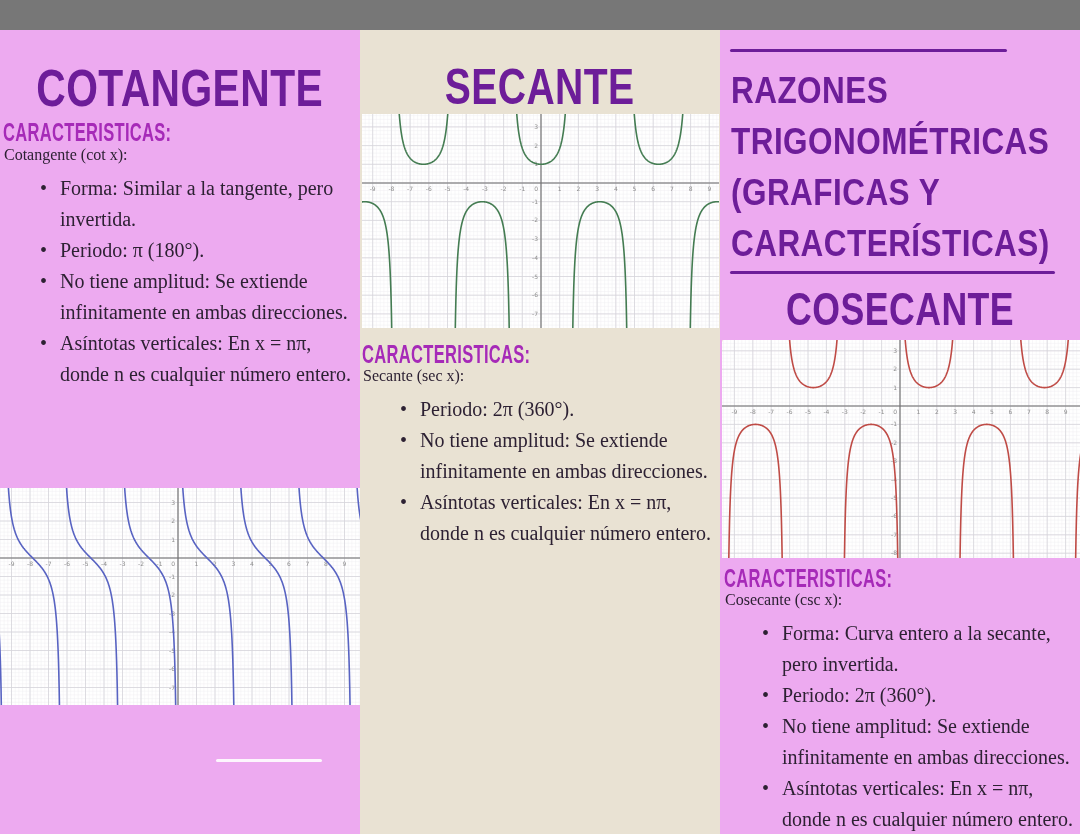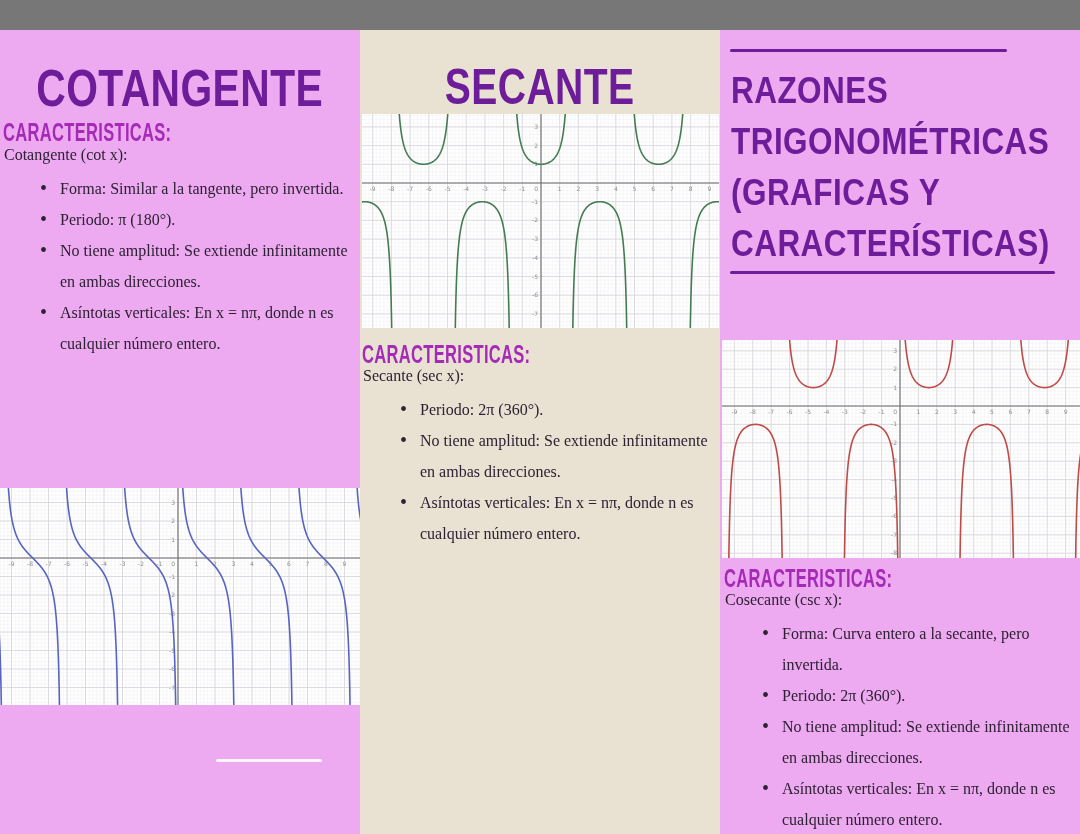--- a/index.html
+++ b/index.html
@@ -15,21 +15,21 @@
            display:inline-block;transform:scale(0.85,1.08);letter-spacing:0.5px;}
   .title-wrap{position:absolute;width:100%;text-align:center;}
   .title-wrap .display{transform-origin:center top;}
 
   .heading{position:absolute;font-family:"Liberation Sans",sans-serif;font-weight:800;
            color:#a62ab8;font-size:25px;white-space:nowrap;
            transform:scale(0.66,1);transform-origin:left top;letter-spacing:0.5px;}
   .intro{position:absolute;font-size:16px;color:#2d2133;}
   ul.bullets{position:absolute;list-style:none;margin:0;padding:0;}
   ul.bullets li{position:relative;padding-left:26px;max-width:302px;
-                font-size:16px;line-height:31px;color:#2d2133;}
+                font-size:20px;line-height:31px;color:#2d2133;}
   ul.bullets li::before{content:"\2022";position:absolute;left:6px;font-size:20px;}
 
   .plot{position:absolute;display:block;background:#fff;}
   .rule{position:absolute;height:3px;background:#6d1d99;border-radius:2px;}
   .footer-line{position:absolute;height:3px;background:#fdf6fd;border-radius:2px;}
   .rz-title{position:absolute;left:11px;top:34px;width:330px;}
   .rz-title span{display:block;font-family:"Liberation Sans",sans-serif;font-weight:800;
                  color:#6d1d99;font-size:35px;line-height:51px;
                  transform:scale(0.9,1.08);transform-origin:left center;letter-spacing:0.5px;}
 </style>
@@ -140,20 +140,23 @@
 
   <div class="col pink" id="col3">
     <div class="rule" style="left:10px;top:19px;width:277px;"></div>
     <div class="rz-title">
       <span>RAZONES</span>
       <span>TRIGONOMÉTRICAS</span>
       <span>(GRAFICAS Y</span>
       <span>CARACTERÍSTICAS)</span>
     </div>
     <div class="rule" style="left:10px;top:241px;width:325px;"></div>
+    <div class="title-wrap" style="top:254px;">
+      <span class="display" style="font-size:42px;">COSECANTE</span>
+    </div>
     <svg class="plot" style="left:2px;top:310px;" viewBox="0 0 358 218" width="358" height="218">
         <rect x="0" y="0" width="358" height="218" fill="#ffffff"></rect>
         <path d="M1.4 0V218M5.0 0V218M8.7 0V218M12.4 0V218M16.1 0V218M19.8 0V218M23.4 0V218M27.1 0V218M30.8 0V218M34.5 0V218M38.2 0V218M41.8 0V218M45.5 0V218M49.2 0V218M52.9 0V218M56.6 0V218M60.2 0V218M63.9 0V218M67.6 0V218M71.3 0V218M75.0 0V218M78.6 0V218M82.3 0V218M86.0 0V218M89.7 0V218M93.4 0V218M97.0 0V218M100.7 0V218M104.4 0V218M108.1 0V218M111.8 0V218M115.4 0V218M119.1 0V218M122.8 0V218M126.5 0V218M130.2 0V218M133.8 0V218M137.5 0V218M141.2 0V218M144.9 0V218M148.6 0V218M152.2 0V218M155.9 0V218M159.6 0V218M163.3 0V218M167.0 0V218M170.6 0V218M174.3 0V218M178.0 0V218M181.7 0V218M185.4 0V218M189.0 0V218M192.7 0V218M196.4 0V218M200.1 0V218M203.8 0V218M207.4 0V218M211.1 0V218M214.8 0V218M218.5 0V218M222.2 0V218M225.8 0V218M229.5 0V218M233.2 0V218M236.9 0V218M240.6 0V218M244.2 0V218M247.9 0V218M251.6 0V218M255.3 0V218M259.0 0V218M262.6 0V218M266.3 0V218M270.0 0V218M273.7 0V218M277.4 0V218M281.0 0V218M284.7 0V218M288.4 0V218M292.1 0V218M295.8 0V218M299.4 0V218M303.1 0V218M306.8 0V218M310.5 0V218M314.2 0V218M317.8 0V218M321.5 0V218M325.2 0V218M328.9 0V218M332.6 0V218M336.2 0V218M339.9 0V218M343.6 0V218M347.3 0V218M351.0 0V218M354.6 0V218M0 216.9H358M0 213.2H358M0 209.5H358M0 205.8H358M0 202.2H358M0 198.5H358M0 194.8H358M0 191.1H358M0 187.4H358M0 183.8H358M0 180.1H358M0 176.4H358M0 172.7H358M0 169.0H358M0 165.4H358M0 161.7H358M0 158.0H358M0 154.3H358M0 150.6H358M0 147.0H358M0 143.3H358M0 139.6H358M0 135.9H358M0 132.2H358M0 128.6H358M0 124.9H358M0 121.2H358M0 117.5H358M0 113.8H358M0 110.2H358M0 106.5H358M0 102.8H358M0 99.1H358M0 95.4H358M0 91.8H358M0 88.1H358M0 84.4H358M0 80.7H358M0 77.0H358M0 73.4H358M0 69.7H358M0 66.0H358M0 62.3H358M0 58.6H358M0 55.0H358M0 51.3H358M0 47.6H358M0 43.9H358M0 40.2H358M0 36.6H358M0 32.9H358M0 29.2H358M0 25.5H358M0 21.8H358M0 18.2H358M0 14.5H358M0 10.8H358M0 7.1H358M0 3.4H358" stroke="#efedf1" stroke-width="0.45" fill="none"></path>
         <path d="M12.4 0V218M30.8 0V218M49.2 0V218M67.6 0V218M86.0 0V218M104.4 0V218M122.8 0V218M141.2 0V218M159.6 0V218M178.0 0V218M196.4 0V218M214.8 0V218M233.2 0V218M251.6 0V218M270.0 0V218M288.4 0V218M306.8 0V218M325.2 0V218M343.6 0V218M0 213.2H358M0 194.8H358M0 176.4H358M0 158.0H358M0 139.6H358M0 121.2H358M0 102.8H358M0 84.4H358M0 66.0H358M0 47.6H358M0 29.2H358M0 10.8H358" stroke="#d6d4da" stroke-width="0.8" fill="none"></path>
         <path d="M178 0V218M0 66H358" stroke="#6f6f6f" stroke-width="1.1" fill="none"></path>
         <text x="12.400000000000006" y="74" text-anchor="middle" font-size="6" font-family="DejaVu Sans, sans-serif" fill="#8e8e8e">-9</text>
         <text x="30.80000000000001" y="74" text-anchor="middle" font-size="6" font-family="DejaVu Sans, sans-serif" fill="#8e8e8e">-8</text>
         <text x="49.20000000000002" y="74" text-anchor="middle" font-size="6" font-family="DejaVu Sans, sans-serif" fill="#8e8e8e">-7</text>
         <text x="67.60000000000001" y="74" text-anchor="middle" font-size="6" font-family="DejaVu Sans, sans-serif" fill="#8e8e8e">-6</text>
         <text x="86" y="74" text-anchor="middle" font-size="6" font-family="DejaVu Sans, sans-serif" fill="#8e8e8e">-5</text>

